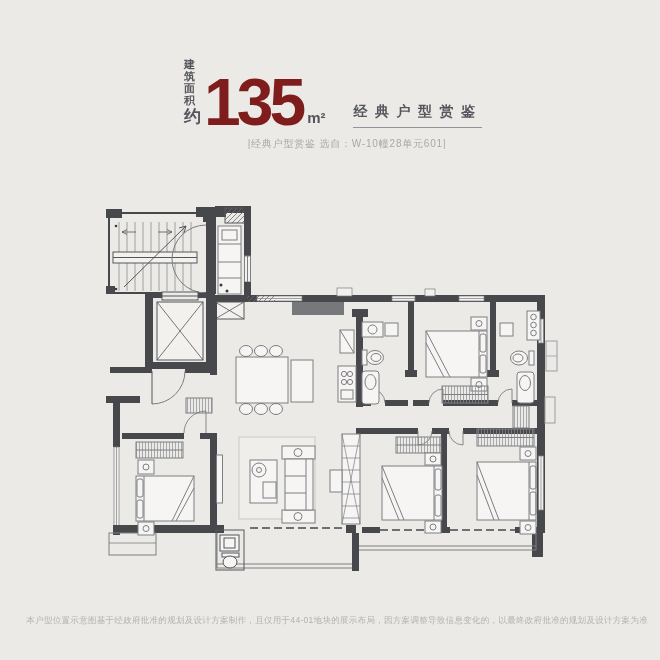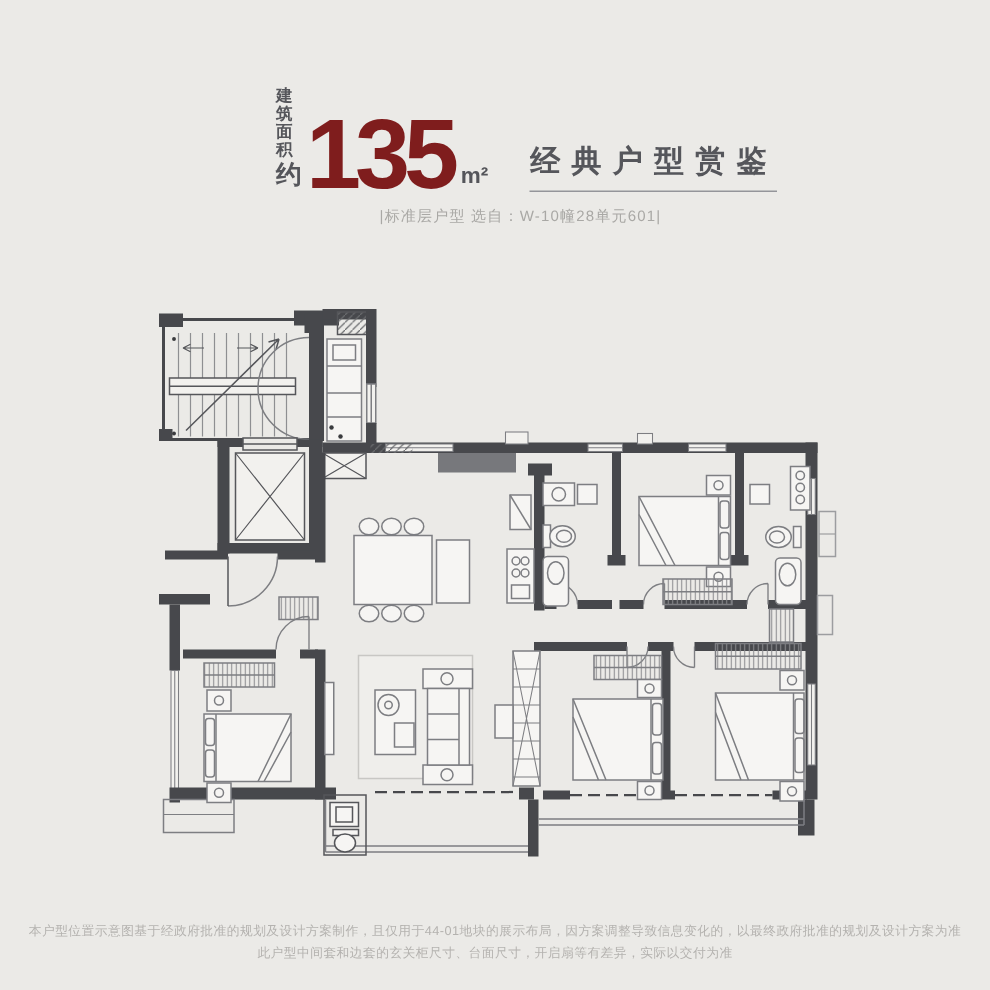--- a/index.html
+++ b/index.html
@@ -9,43 +9,43 @@
     font-family:"Liberation Sans","DejaVu Sans",sans-serif;
   }
   .header{position:absolute;left:184px;top:58px;width:296px;}
   .header-main{display:flex;align-items:flex-end;}
   .area-prefix{display:flex;flex-direction:column;justify-content:flex-end;color:#55565b;font-weight:bold;margin-right:3px;padding-bottom:2px;}
   .area-prefix .s{font-size:11px;line-height:12px;letter-spacing:1px;}
   .area-prefix .b{font-size:17px;line-height:18px;margin-top:2px;}
   .area-value{font-size:66px;line-height:0.78;font-weight:bold;color:#7f1d1d;letter-spacing:-4px;}
   .area-unit{font-size:15px;font-weight:bold;color:#54555a;margin:0 16px 2px 5px;}
   .right-block{margin-left:12px;flex:1;}
-  .series-title{font-size:20px;color:#55565b;letter-spacing:7.5px;font-weight:bold;white-space:nowrap;padding-bottom:6px;border-bottom:1px solid #94959a;}
+  .series-title{font-size:14px;color:#55565b;letter-spacing:7.5px;font-weight:bold;white-space:nowrap;padding-bottom:6px;border-bottom:1px solid #94959a;}
   .layout-spec{font-size:21px;color:#7b7c81;letter-spacing:4.5px;margin-top:5px;white-space:nowrap;font-weight:500;}
   .caption{margin-top:9px;text-align:center;font-size:10px;color:#a9a8a5;letter-spacing:0.8px;padding-left:30px;white-space:nowrap;}
-  .footer{position:absolute;left:0;right:0;top:613px;text-align:center;color:#b4b2af;font-size:8.5px;line-height:15px;letter-spacing:0.3px;}
+  .footer{position:absolute;left:0;right:12px;top:613px;text-align:right;color:#b4b2af;font-size:8.5px;line-height:15px;letter-spacing:0.3px;}
   svg.plan{position:absolute;left:0;top:0;}
 </style>
 </head>
 <body>
 
 <div class="header">
   <div class="header-main">
     <div class="area-prefix">
       <span class="s">建筑</span>
       <span class="s">面积</span>
       <span class="b">约</span>
     </div>
     <div class="area-value">135</div>
     <div class="area-unit">m²</div>
     <div class="right-block">
       <div class="series-title">经典户型赏鉴</div>
     </div>
   </div>
-  <div class="caption">|标准层户型  选自：W-10幢28单元601|</div>
+  <div class="caption">|经典户型赏鉴  选自：W-10幢28单元601|</div>
 </div>
 
 <svg class="plan" width="660" height="660" viewBox="0 0 660 660">
   <defs>
     <pattern id="comb" width="3" height="6" patternUnits="userSpaceOnUse">
       <path d="M1.5 0 V6" stroke="#8a8b8e" stroke-width="0.7"></path>
     </pattern>
     <pattern id="diag" width="5" height="5" patternUnits="userSpaceOnUse">
       <path d="M0 5 L5 0" stroke="#6a6b6e" stroke-width="0.8"></path>
     </pattern>
@@ -339,14 +339,13 @@
       <rect x="220" y="535" width="19" height="16" fill="#f6f5f3"></rect>
       <rect x="224" y="538" width="11" height="10"></rect>
       <rect x="222" y="553" width="17" height="4" fill="#f6f5f3"></rect>
       <ellipse cx="230" cy="562" rx="7" ry="6" fill="#f6f5f3"></ellipse>
     </g>
   </g>
 </svg>
 
 <div class="footer">
   <div>本户型位置示意图基于经政府批准的规划及设计方案制作，且仅用于44-01地块的展示布局，因方案调整导致信息变化的，以最终政府批准的规划及设计方案为准</div>
-  <div>此户型中间套和边套的玄关柜尺寸、台面尺寸，开启扇等有差异，实际以交付为准</div>
 </div>
 
 </body></html>

